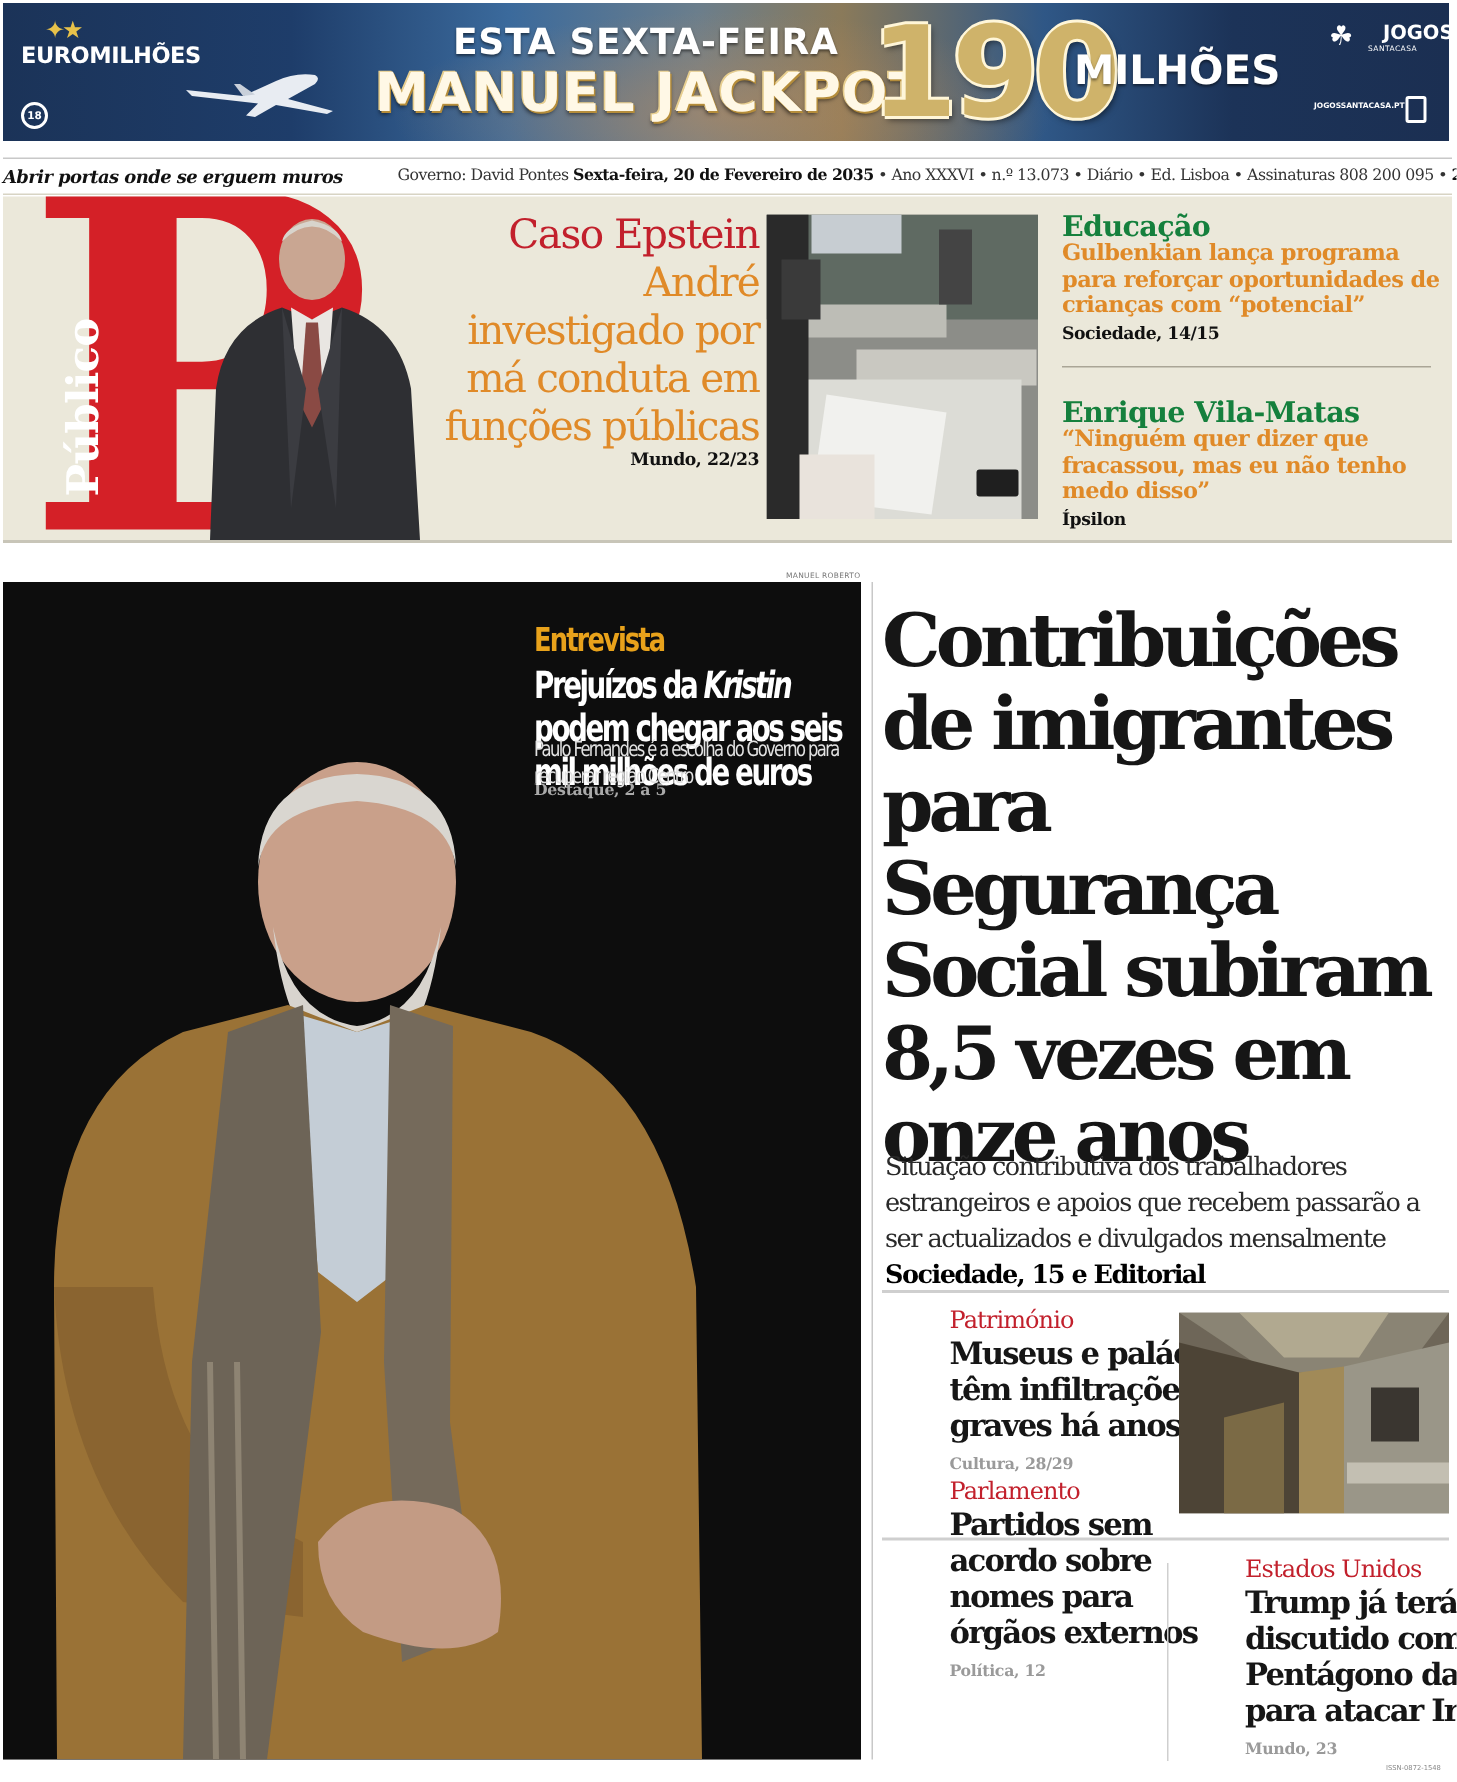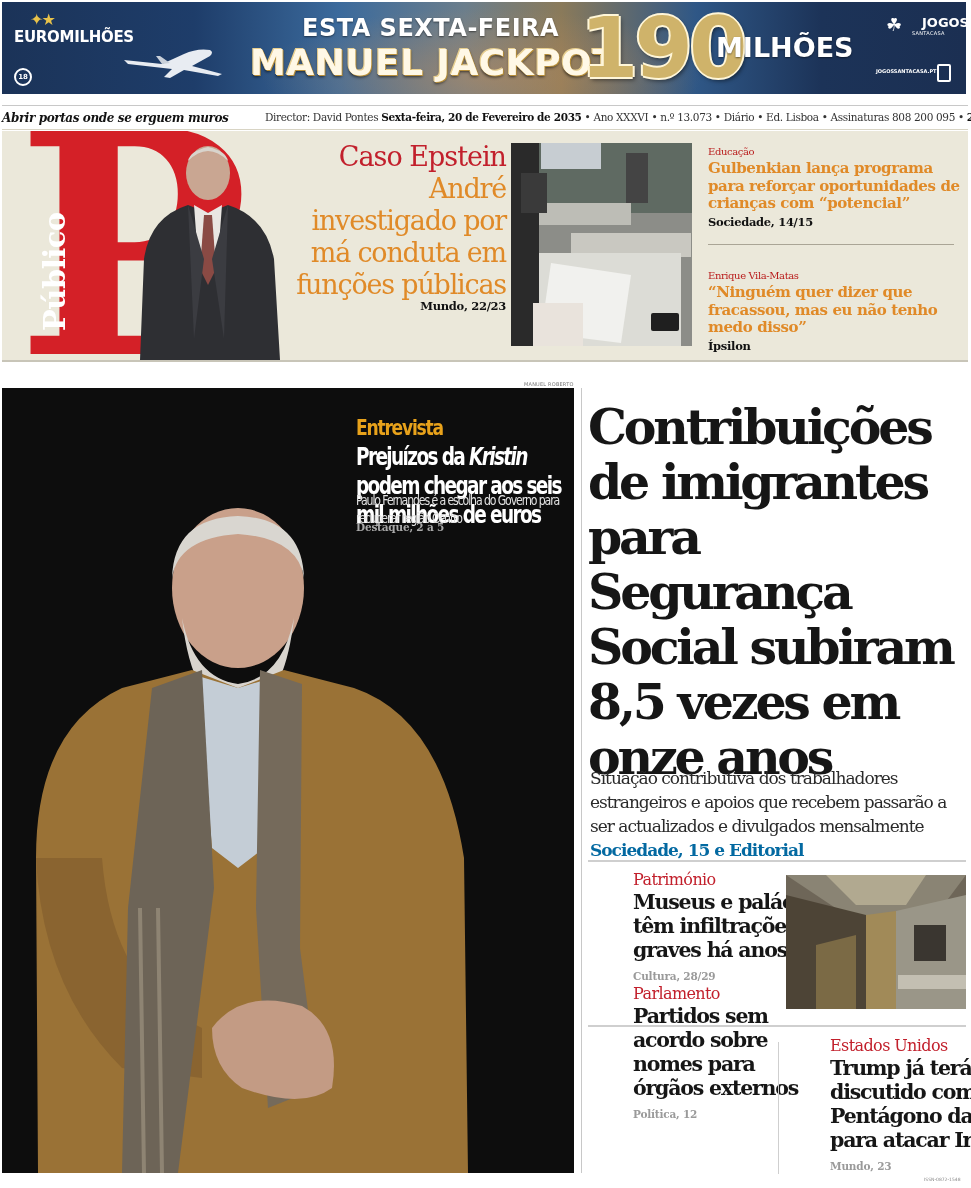--- a/index.html
+++ b/index.html
@@ -51,21 +51,21 @@
         font-size: 310px; line-height: 220px; color: #d42027; letter-spacing: -8px; }
   .logo-word { position: absolute; left: 36px; top: 200px; transform-origin: 0 0; transform: rotate(-90deg);
         color: #ffffff; font-family: "DejaVu Serif", serif; font-weight: bold; font-size: 29px; letter-spacing: -0.5px; white-space: nowrap; }
   .andre-photo { position: absolute; left: 128px; top: 8px; width: 158px; height: 221px; }
   .epstein { position: absolute; left: 294px; top: 10px; width: 210px; text-align: right; }
   .epstein .kicker { color: #c2202c; font-size: 27px; line-height: 32px; letter-spacing: -1px; }
   .epstein .title { color: #e08a28; font-size: 27px; line-height: 32px; letter-spacing: -1.2px; }
   .epstein .ref { color: #111; font-weight: bold; font-size: 11.5px; letter-spacing: -0.3px; margin-top: -2px; }
   .class-photo { position: absolute; left: 509px; top: 12px; width: 181px; height: 203px; }
   .band-story { position: absolute; left: 706px; width: 256px; }
-  .band-story .kicker { color: #b91c1c; font-weight: normal; font-size: 10px; line-height: 17px; letter-spacing: -0.4px; }
+  .band-story .kicker { color: #15803d; font-weight: bold; font-size: 19px; line-height: 17px; letter-spacing: -0.4px; }
   .band-story .title { color: #e08a28; font-weight: bold; font-size: 15px; line-height: 17.5px; letter-spacing: -0.4px; }
   .band-story .ref { color: #111; font-weight: bold; font-size: 11.5px; line-height: 16px; letter-spacing: -0.3px; margin-top: 1px; }
   .band-story.s1 { top: 12px; }
   .band-story.s2 { top: 136px; }
   .band-rule { position: absolute; left: 706px; top: 113px; width: 246px; height: 1px; background: #aaa596; }
   .band-rule-bottom { position: absolute; left: 2px; top: 360px; width: 966px; height: 2px; background: #c8c5b8; }
 
   
   .credit { position: absolute; left: 524px; top: 381px; font-family: "DejaVu Sans", sans-serif; font-size: 5px; color: #777; letter-spacing: 0.2px; }
   .hero { position: absolute; left: 2px; top: 388px; width: 572px; height: 785px; background: #0c0c0c; overflow: hidden; }
@@ -75,21 +75,21 @@
   .interview .title { color: #fff; font-weight: bold; font-size: 25px; line-height: 29px; letter-spacing: -2.2px; transform: scaleX(0.74); transform-origin: 0 0; width: 290px; }
   .interview .title i { font-style: italic; }
   .interview .lede { color: #e2e2e2; font-size: 14px; line-height: 18px; letter-spacing: -1.4px; transform: scaleX(0.78); transform-origin: 0 0; width: 270px; margin-top: -38px; }
   .interview .ref { color: #a9a9a9; font-family: "DejaVu Serif", serif; font-weight: bold; font-size: 10.5px; letter-spacing: -0.2px; margin-top: -6px; }
 
   
   .col-rule { position: absolute; left: 581px; top: 388px; width: 1px; height: 785px; background: #c8c8c8; }
   .lead { position: absolute; left: 588px; top: 400px; width: 383px; }
   .lead .title { font-family: "DejaVu Serif", serif; font-weight: bold; font-size: 49px; line-height: 55px; letter-spacing: -3.2px; color: #161616; }
   .lead .lede { position: absolute; top: 366px; left: 2px; width: 370px; font-size: 17px; line-height: 24px; letter-spacing: -1px; color: #2a2a2a; }
-  .lead .lede .ref { color: #0369a1; font-weight: bold; }
+  .lead .lede .ref { color: #000000; font-weight: bold; }
   .hrule { position: absolute; height: 2px; background: #cfcfcf; }
 
   
   .story { position: absolute; margin-left: 44px; }
   .story .kicker { color: #c2202c; font-size: 16px; line-height: 20px; letter-spacing: -0.6px; }
   .story .title { color: #161616; font-weight: bold; font-size: 20.5px; line-height: 24px; letter-spacing: -1.2px; }
   .story .ref { color: #9a9a9a; font-weight: bold; font-size: 10.5px; letter-spacing: -0.2px; margin-top: 8px; }
   .pat-photo { position: absolute; left: 786px; top: 875px; width: 180px; height: 134px; }
   .sub-rule { position: absolute; left: 778px; top: 1042px; width: 1px; height: 132px; background: #cfcfcf; }
   .issn { position: absolute; left: 924px; top: 1177px; font-family: "DejaVu Sans", sans-serif; font-size: 4.5px; color: #8a8a8a; }
@@ -116,21 +116,21 @@
     <span class="sub">SANTACASA</span>
   </div>
   <div class="ad-site">JOGOSSANTACASA.PT</div>
   <div class="ad-site-icon"></div>
 </div>
 
 <div class="strip-rule-top"></div>
 <div class="strip">
   <span class="motto">Abrir portas onde se erguem muros</span>
   <span class="meta">
-    <span>Director: David Pontes</span>
+    <span>Governo: David Pontes</span>
     <b>Sexta-feira, 20 de Fevereiro de 2035</b>
     <span>• Ano XXXVI • n.º 13.073 • Diário • Ed. Lisboa • Assinaturas 808 200 095 •</span>
     <b>2,20€</b>
   </span>
 </div>
 <div class="strip-rule-bot"></div>
 
 <div class="band">
   <div class="logo-p">P</div>
   <div class="logo-word">Público</div>

